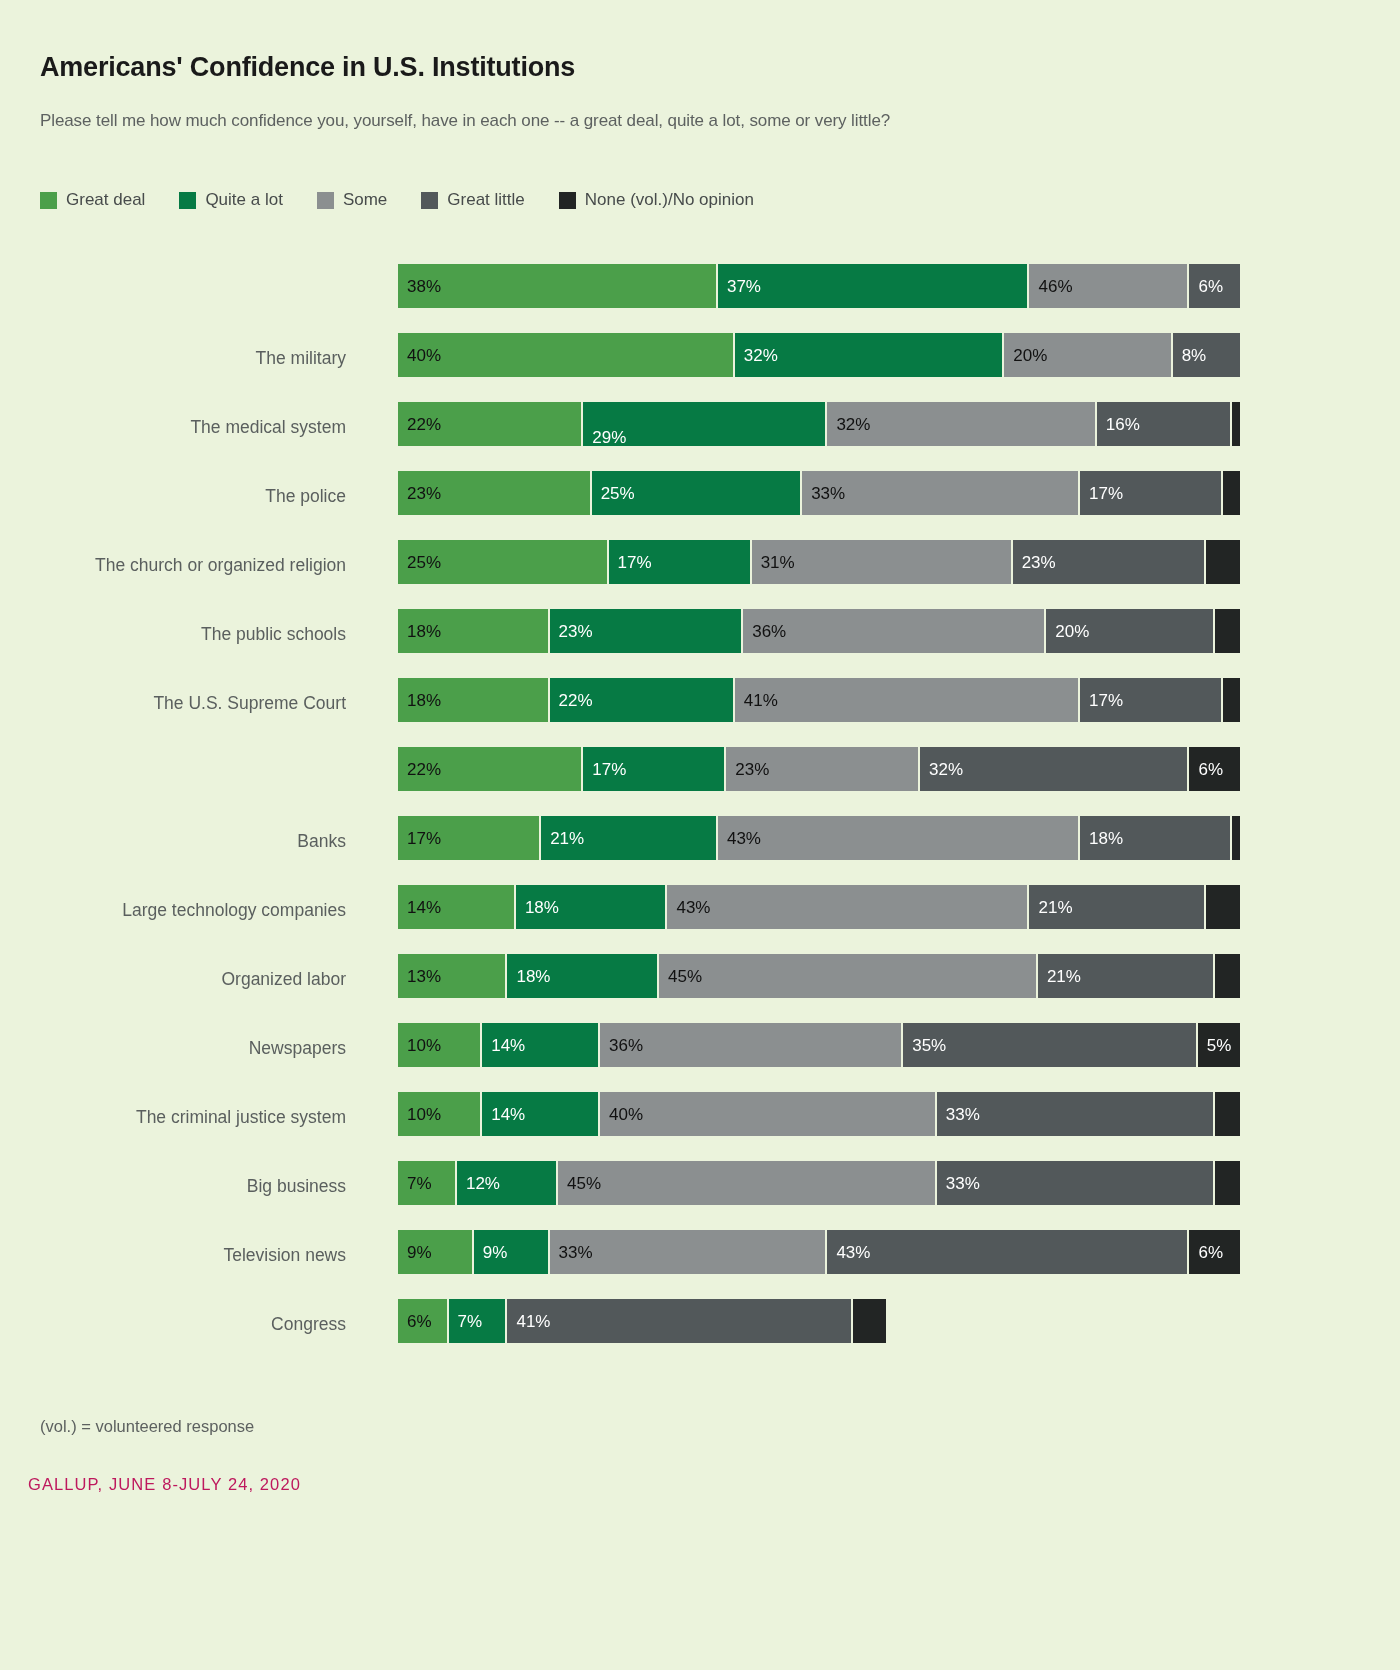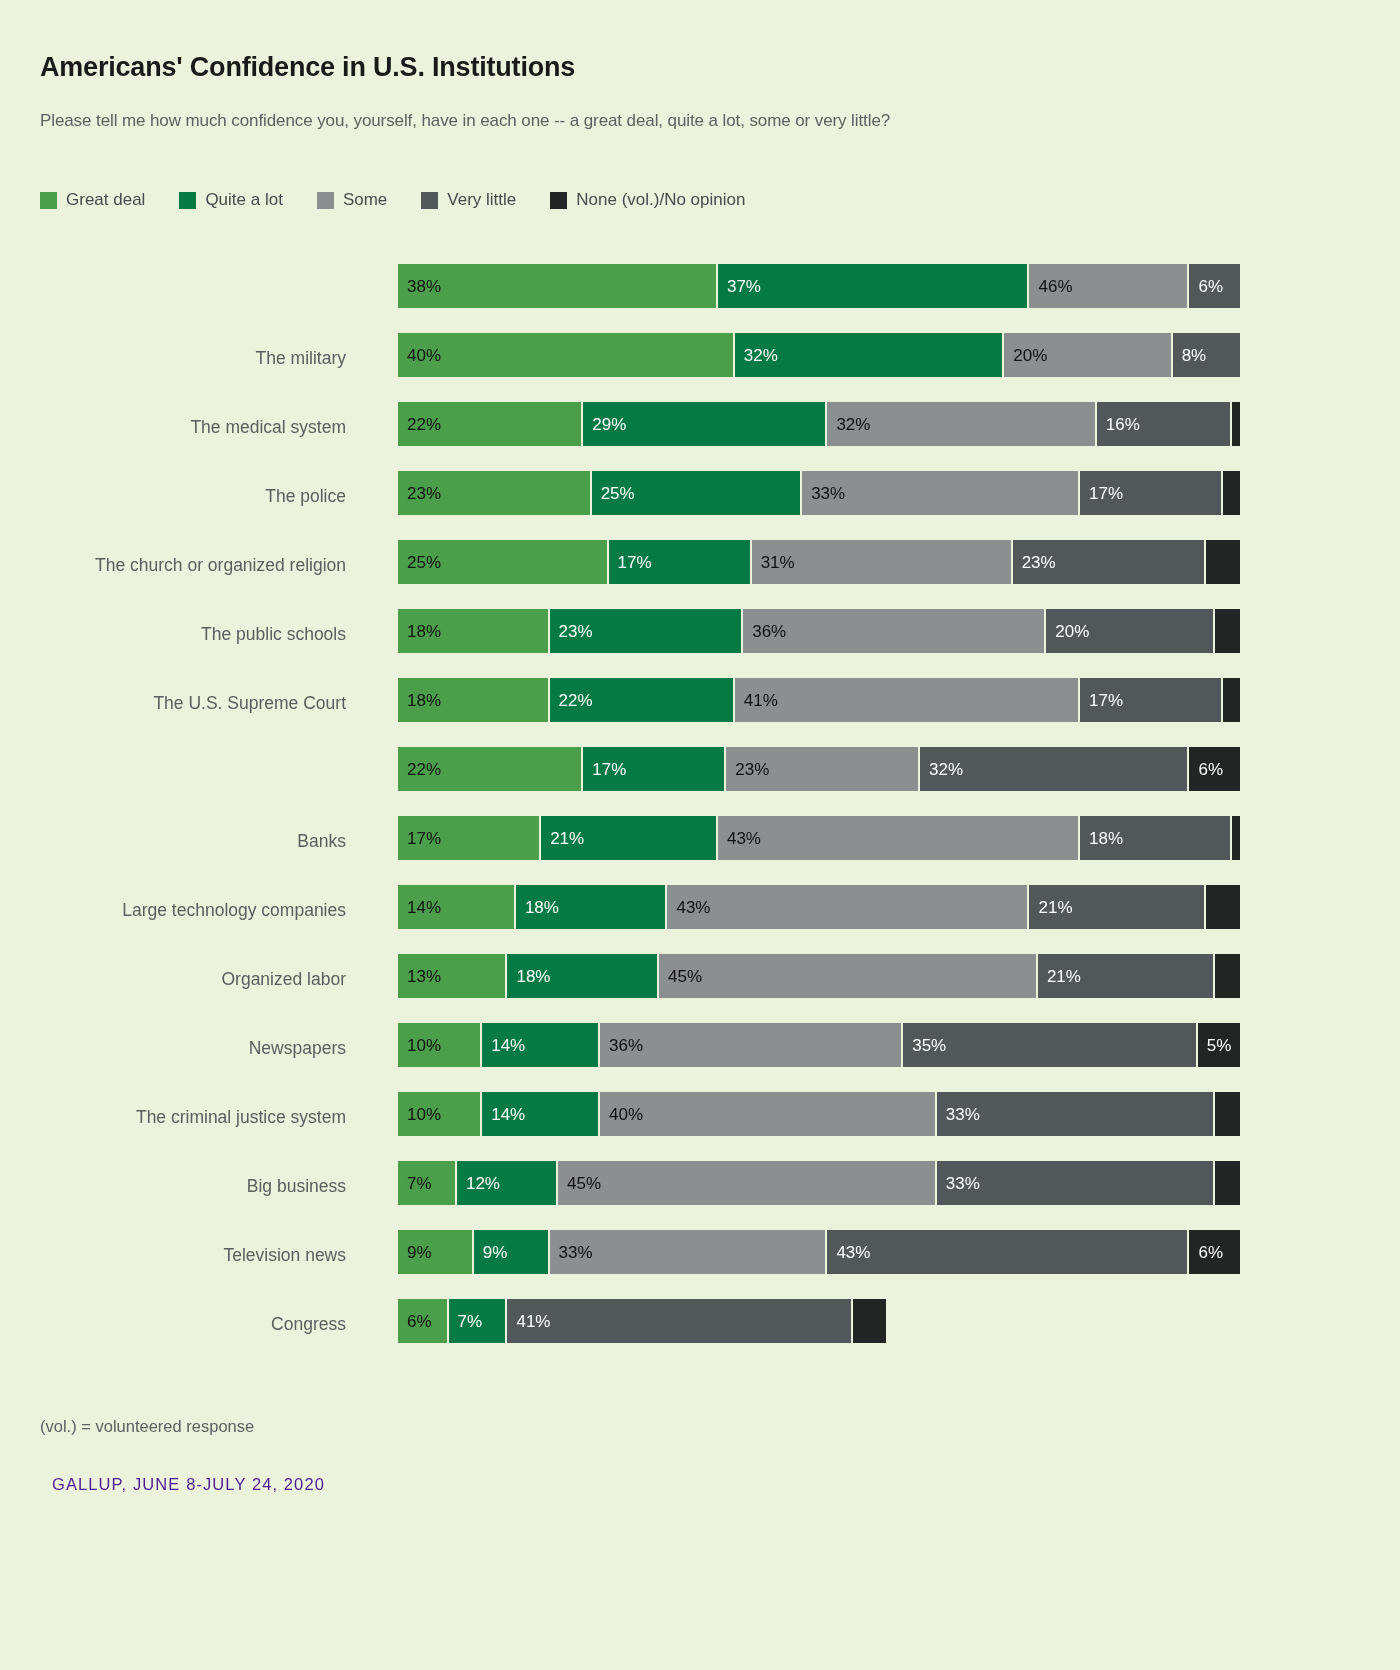--- a/index.html
+++ b/index.html
@@ -134,24 +134,24 @@
   
   .footnote {
     position: absolute;
     left: 40px;
     top: 1417px;
     font-size: 16.5px;
     color: #5d6160;
   }
   .source {
     position: absolute;
-    left: 52px;
+    left: 28px;
     top: 1475px;
     font-size: 16.5px;
-    color: #4c1d95;
+    color: #be185d;
     letter-spacing: 1.1px;
   }
 </style>
 </head>
 <body>
 
 <div class="page">
 
   <div class="title">Americans' Confidence in U.S. Institutions</div>
   <div class="subtitle">Please tell me how much confidence you, yourself, have in each one -- a great deal, quite a lot, some or very little?</div>
@@ -164,21 +164,21 @@
       <div class="legend-item">
         <span class="legend-swatch" style="background: rgb(6, 122, 68);"></span>
         <span class="legend-label">Quite a lot</span>
       </div>
       <div class="legend-item">
         <span class="legend-swatch" style="background: rgb(139, 143, 144);"></span>
         <span class="legend-label">Some</span>
       </div>
       <div class="legend-item">
         <span class="legend-swatch" style="background: rgb(82, 88, 90);"></span>
-        <span class="legend-label">Very little</span>
+        <span class="legend-label">Great little</span>
       </div>
       <div class="legend-item">
         <span class="legend-swatch" style="background: rgb(34, 37, 36);"></span>
         <span class="legend-label">None (vol.)/No opinion</span>
       </div>
     </div>
 
   <div class="chart" id="chart">
       <div class="row">
         <div class="bar">
@@ -212,21 +212,21 @@
             <span class="seg-label">8%</span>
           </div>
         </div>
       </div>
       <div class="row">
         <div class="row-label">The medical system</div>
         <div class="bar">
           <div class="seg great" style="width: 22%;">
             <span class="seg-label">22%</span>
           </div>
-          <div class="seg quite" style="width: 29%;">
+          <div class="seg quite" style="width: 29%; align-items: flex-end;">
             <span class="seg-label">29%</span>
           </div>
           <div class="seg some" style="width: 32%;">
             <span class="seg-label">32%</span>
           </div>
           <div class="seg little" style="width: 16%;">
             <span class="seg-label">16%</span>
           </div>
           <div class="seg none" style="width: 1%;"></div>
         </div>

